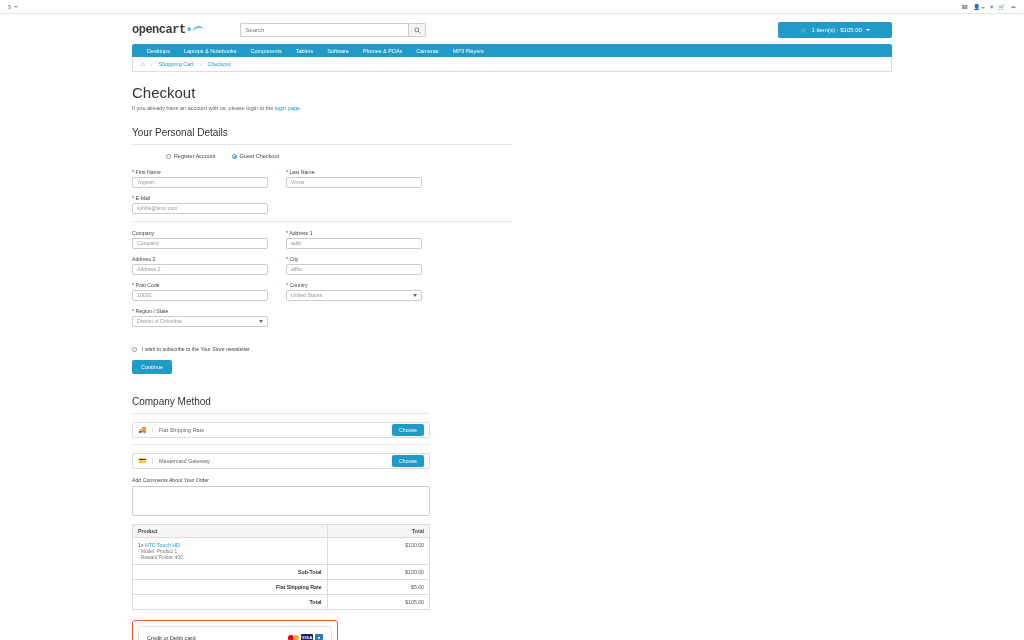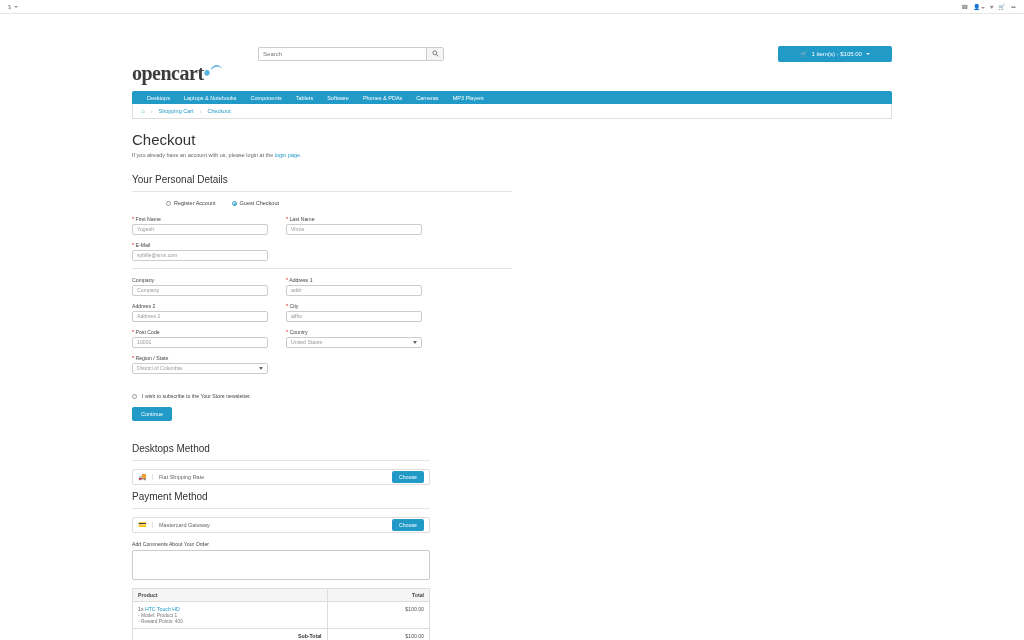--- a/index.html
+++ b/index.html
@@ -24,25 +24,24 @@
   .caret { width:0;height:0;border-left:2px solid transparent;border-right:2px solid transparent;border-top:2.5px solid #999; display:inline-block; }
 
   .page { width:100%; padding:0; }
   .container { width:760px; margin:0 auto; }
 
   .header {
     display:flex; align-items:center;
     padding:8px 0 6px 0;
   }
   .logo {
-    font-size:20px; font-weight:bold; color:#3c3c3c;
+    font-size:12px; font-weight:bold; color:#3c3c3c;
     letter-spacing:-0.5px;
     position:relative;
-    font-family:Liberation Serif, serif;
-    margin-top:40px;
+    font-family:Liberation Mono, monospace;
   }
   .logo .dot { color:#5ab3e0; }
   .logo .swoosh {
     position:absolute; right:-12px; top:3px; width:12px; height:6px;
     border-top:2px solid #6cb6e0; border-radius:50%/100% 100% 0 0;
     transform:rotate(-12deg);
   }
   .search-wrap {
     margin-left:48px;
     display:flex; width:186px; height:14px;
@@ -370,29 +369,28 @@
 
         <div class="newsletter">
           <span class="radio"></span>
           <span>I wish to subscribe to the Your Store newsletter.</span>
         </div>
         <button class="btn-continue">Continue</button>
       </div>
 
       <div class="col-right">
 
-        <h2 class="section" style="margin-top:0">Desktops Method</h2>
+        <h2 class="section" style="margin-top:0">Company Method</h2>
         <div class="hr"></div>
         <div class="method-row">
           <span class="method-icon">🚚</span>
           <span class="method-label">Flat Shipping Rate</span>
           <span class="choose-btn">Choose</span>
         </div>
 
-        <h2 class="section">Payment Method</h2>
         <div class="hr"></div>
         <div class="method-row">
           <span class="method-icon">💳</span>
           <span class="method-label">Mastercard Gateway</span>
           <span class="choose-btn">Choose</span>
         </div>
 
         <div class="comments-label">Add Comments About Your Order</div>
         <div class="textarea"></div>
 

